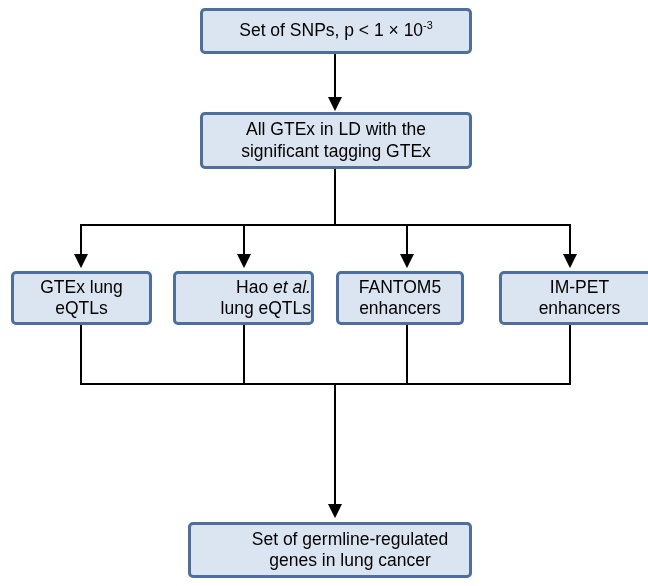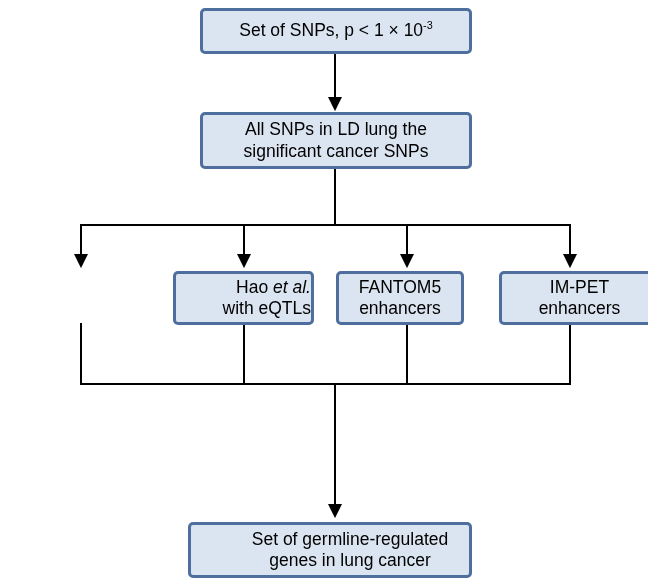--- a/index.html
+++ b/index.html
@@ -73,28 +73,32 @@
     <path class="ln" d="M81,384 H570"></path>
 
     <path class="ln" d="M335,384 V516" marker-end="url(#arrowhead)"></path>
   </svg>
 
   <div class="box b-top">
     <span class="line"><span>Set of SNPs, p &lt; 1 × 10</span><sup>-3</sup></span>
   </div>
 
   <div class="box b-ld">
-    <span class="line">All SNPs in LD lung the</span>
-    <span class="line">significant cancer SNPs</span>
+    <span class="line">All GTEx in LD with the</span>
+    <span class="line">significant tagging GTEx</span>
   </div>
 
+  <div class="box b-s1">
+    <span class="line">GTEx lung</span>
+    <span class="line">eQTLs</span>
+  </div>
 
   <div class="box b-s2">
     <span class="line"><span>Hao </span><em>et al.</em></span>
-    <span class="line">with eQTLs</span>
+    <span class="line">lung eQTLs</span>
   </div>
 
   <div class="box b-s3">
     <span class="line">FANTOM5</span>
     <span class="line">enhancers</span>
   </div>
 
   <div class="box b-s4">
     <span class="line">IM-PET</span>
     <span class="line">enhancers</span>

